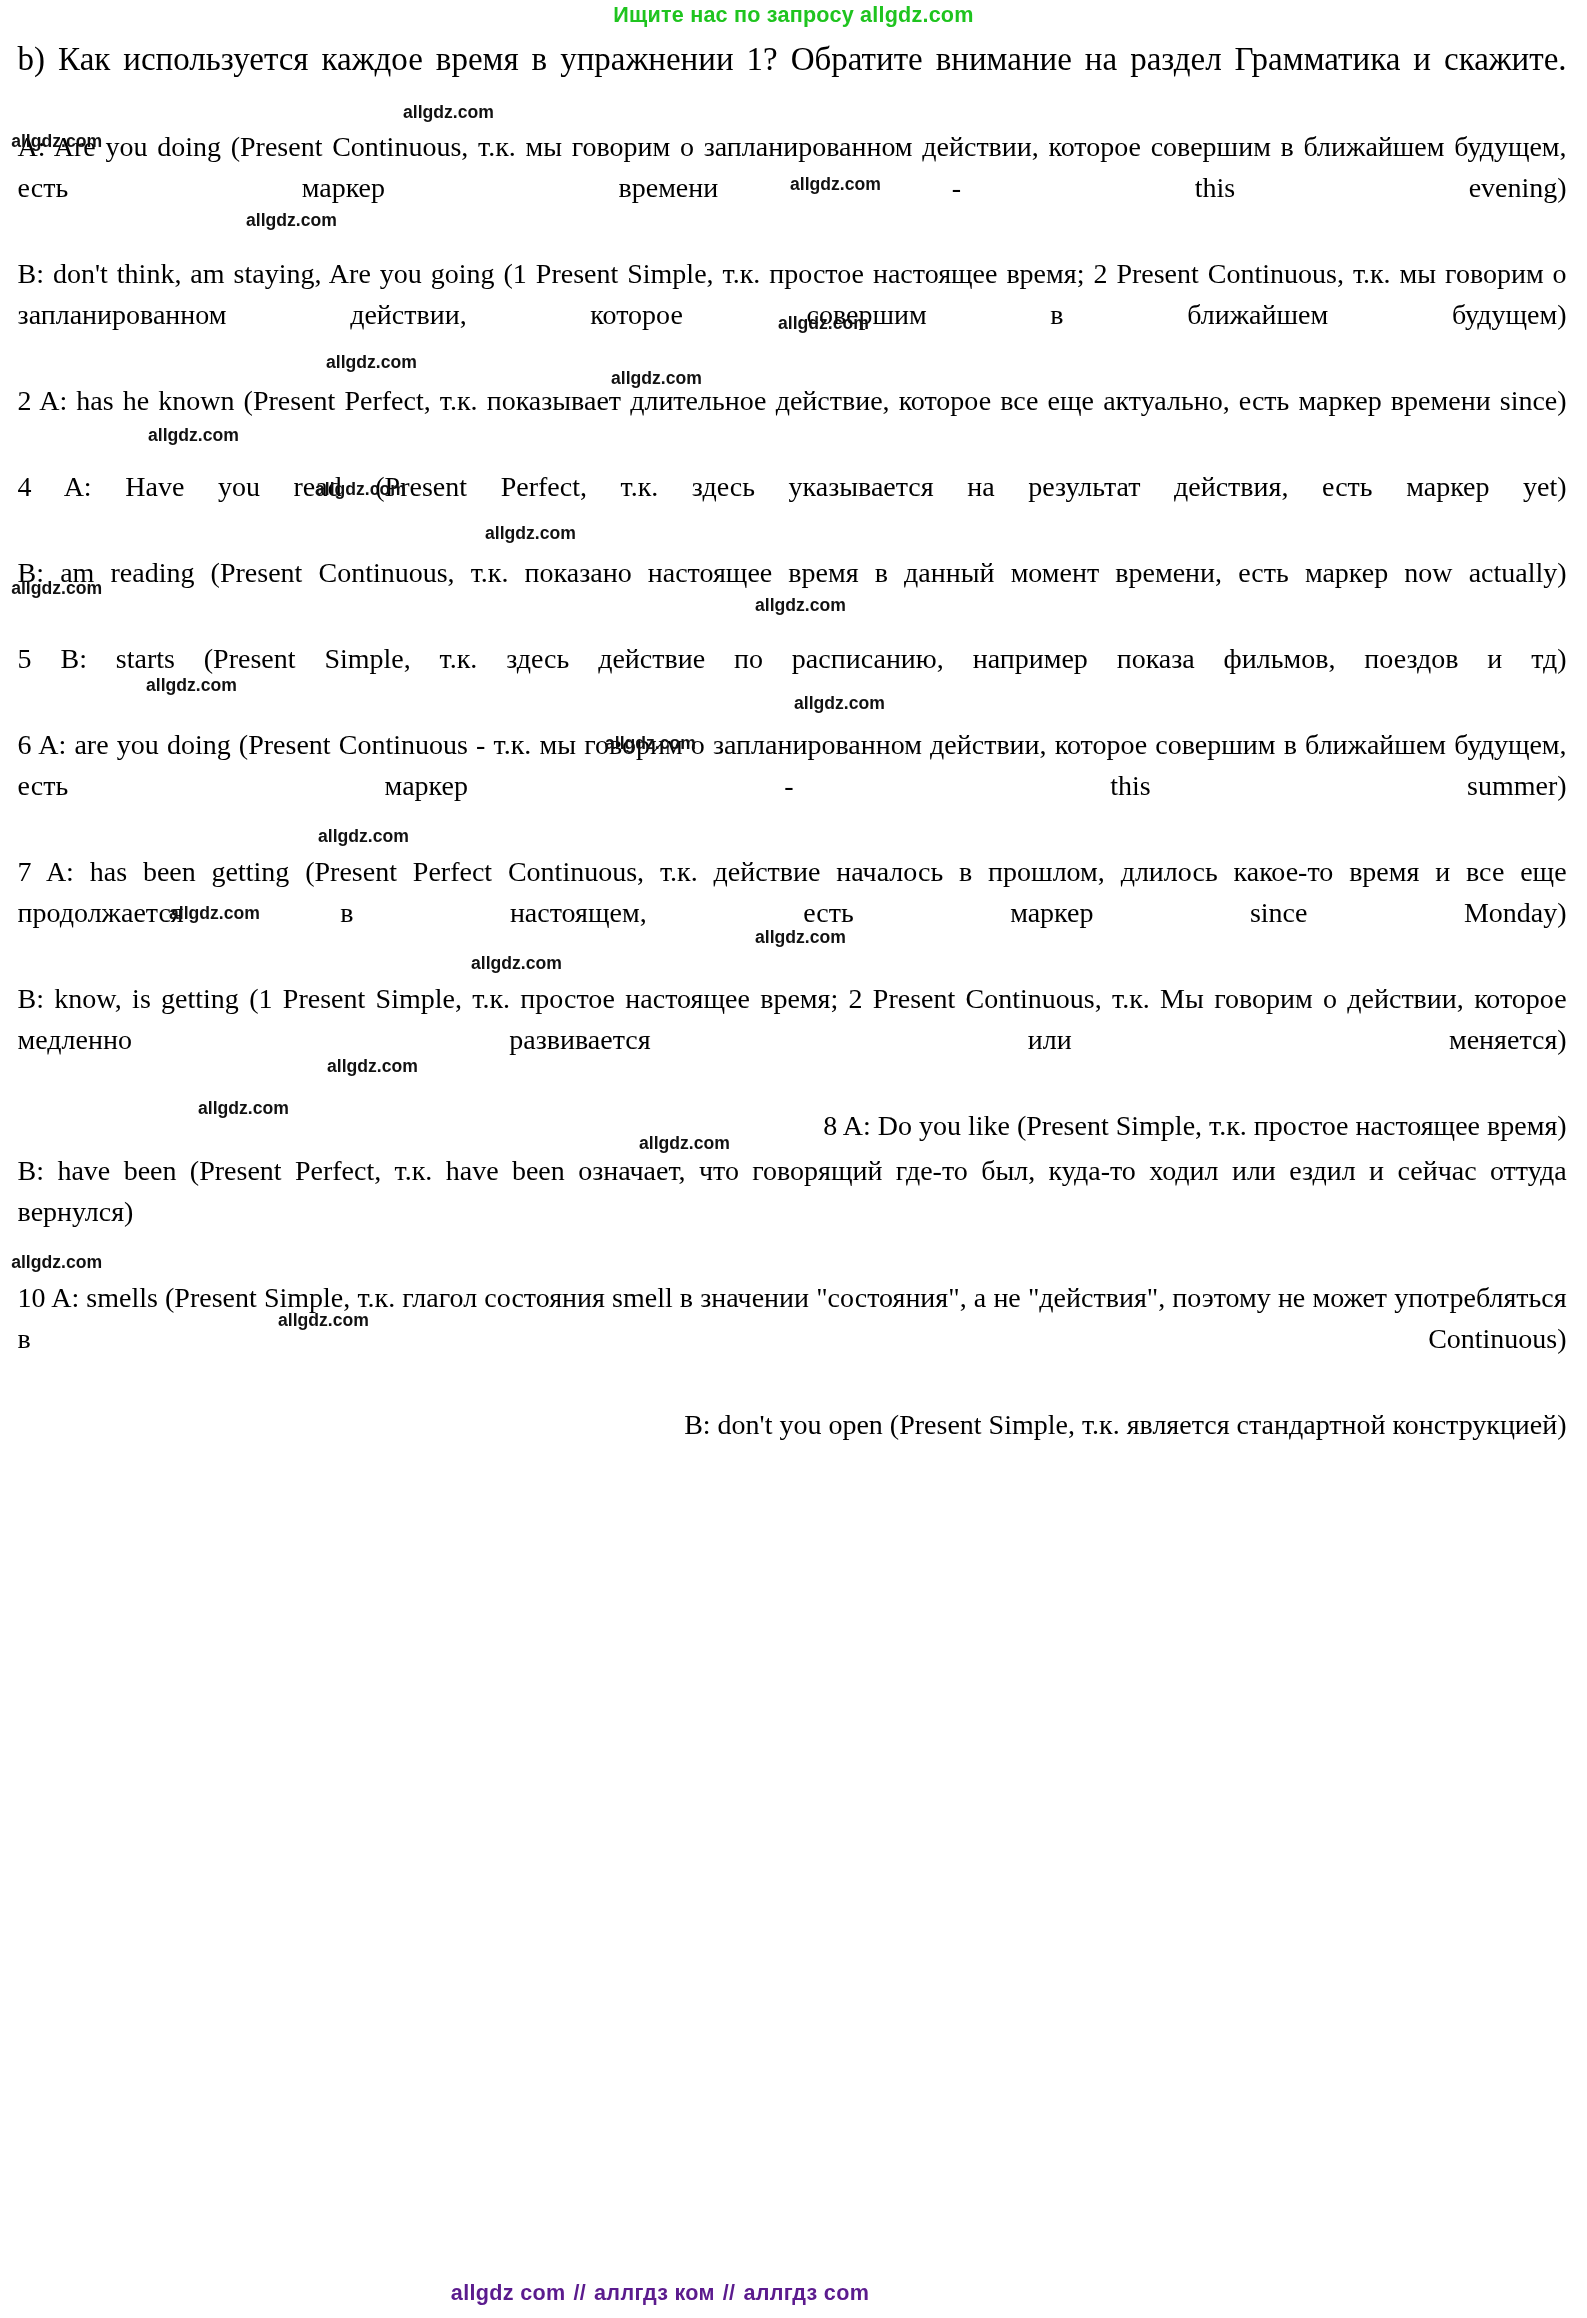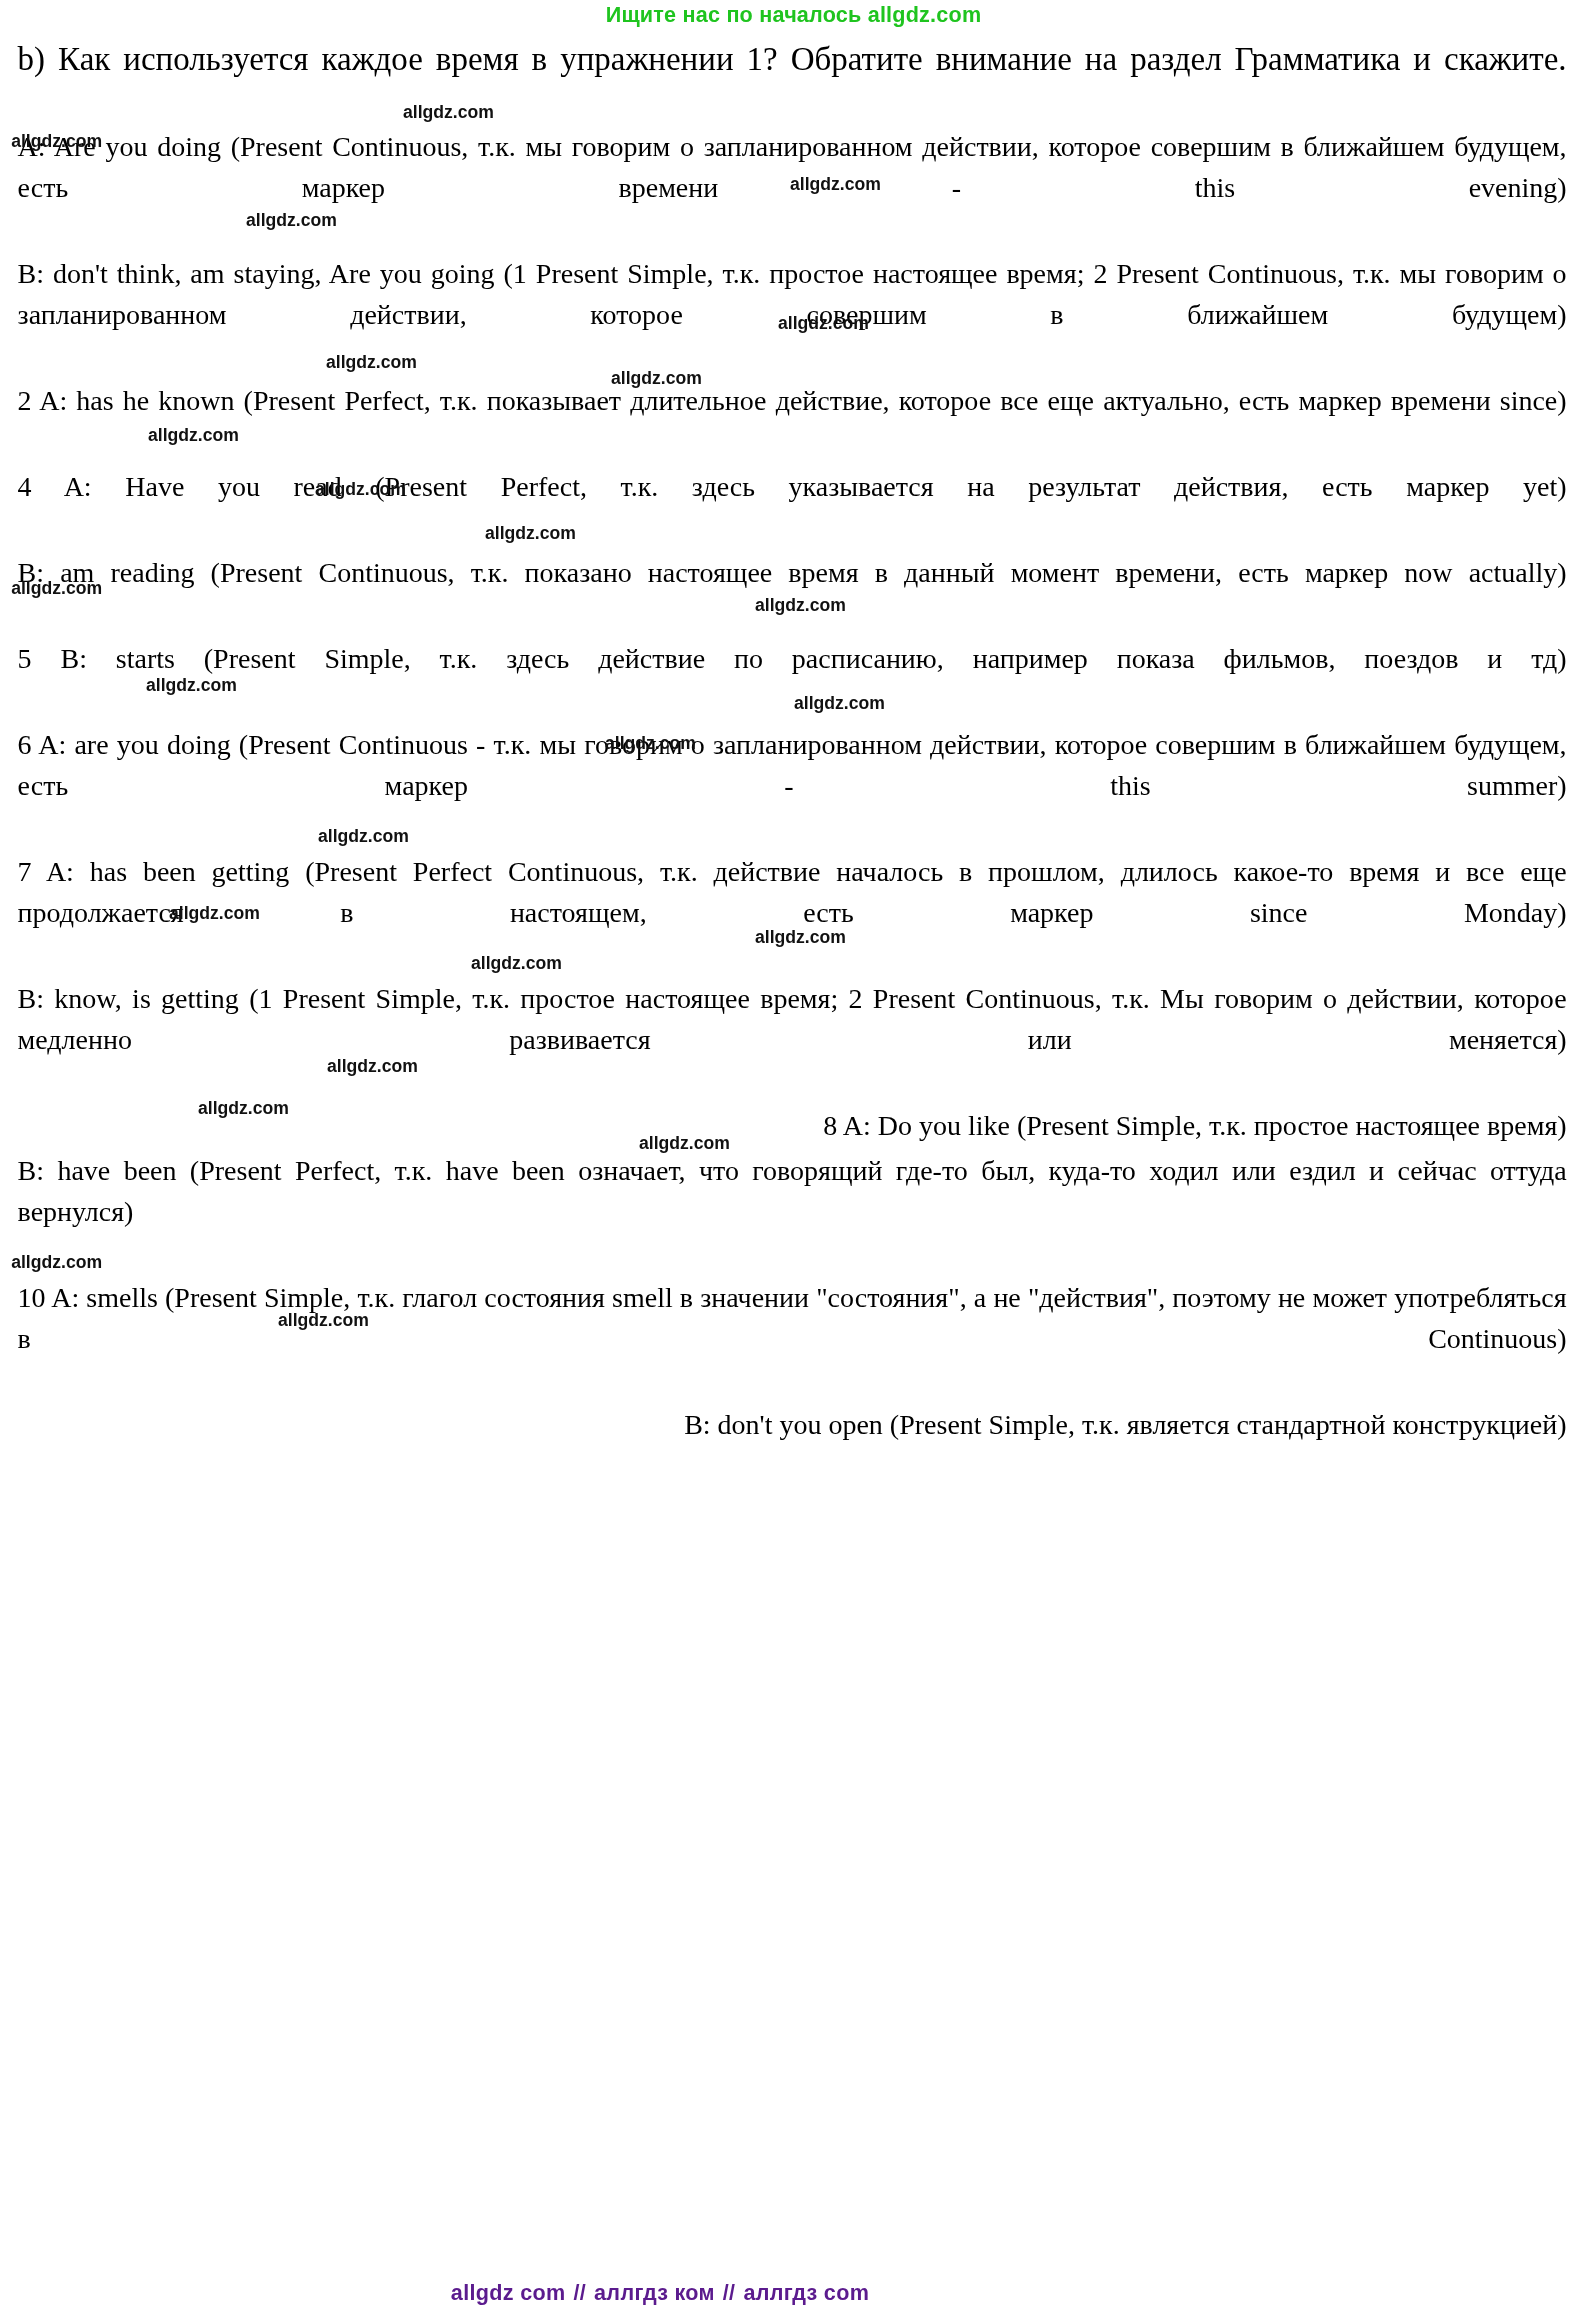--- a/index.html
+++ b/index.html
@@ -87,21 +87,21 @@
     font-size: 21.6px;
     font-weight: 700;
     color: #5b1b8e;
     letter-spacing: 0.3px;
   }
   .brand-footer .sep { padding: 0 8px; }
 </style>
 </head>
 <body>
 
-<div class="promo-banner">Ищите нас по началось allgdz.com</div>
+<div class="promo-banner">Ищите нас по запросу allgdz.com</div>
 
 <div class="doc-body">
 
   <p class="para lead">b) Как используется каждое время в упражнении 1? Обратите внимание на раздел Грамматика и скажите.</p>
 
   <p class="para">A: Are you doing (Present Continuous, т.к. мы говорим о запланированном действии, которое совершим в ближайшем будущем, есть маркер времени - this evening)</p>
   <p class="para">B: don't think, am staying, Are you going (1 Present Simple, т.к. простое настоящее время; 2 Present Continuous, т.к. мы говорим о запланированном действии, которое совершим в ближайшем будущем)</p>
   <p class="para">2 A: has he known (Present Perfect, т.к. показывает длительное действие, которое все еще актуально, есть маркер времени since)</p>
   <p class="para">4 A: Have you read (Present Perfect, т.к. здесь указывается на результат действия, есть маркер yet)</p>
   <p class="para">B: am reading (Present Continuous, т.к. показано настоящее время в данный момент времени, есть маркер now actually)</p>

